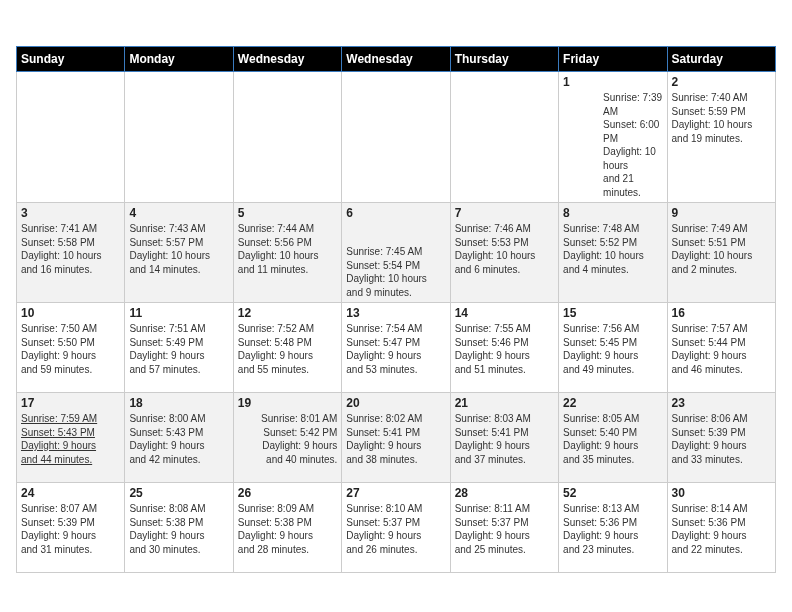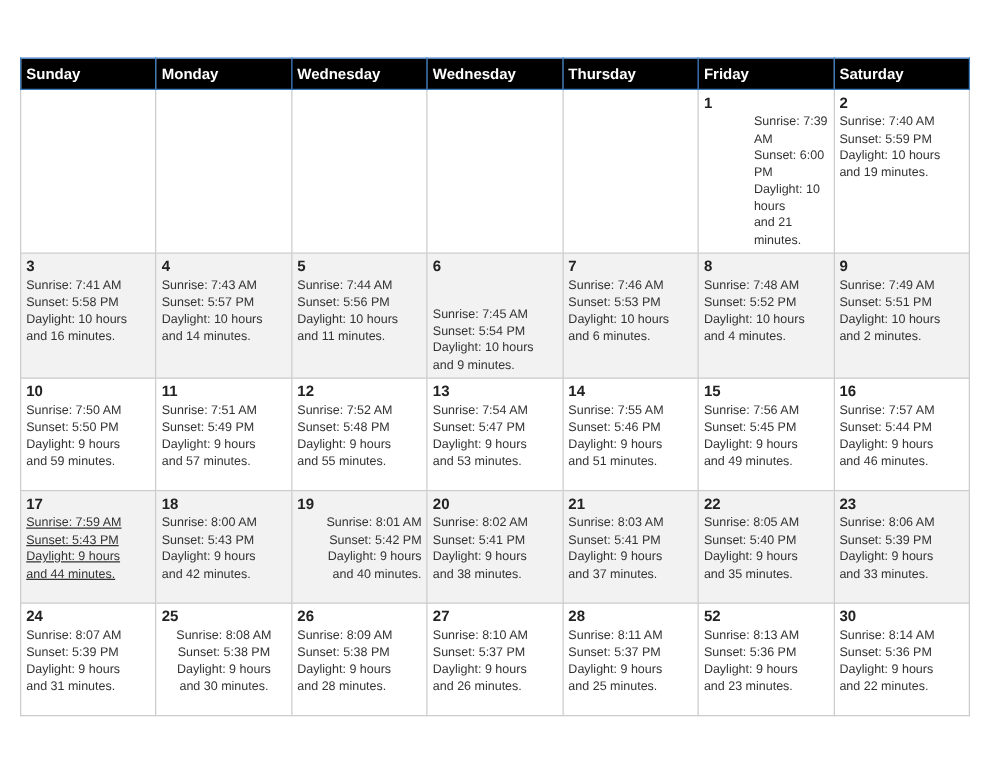--- a/index.html
+++ b/index.html
@@ -280,21 +280,21 @@
       <tr>
         <td>
           <span class="day-num">24</span>
           <div class="day-info" style="white-space: pre-line;">Sunrise: 8:07 AM
 Sunset: 5:39 PM
 Daylight: 9 hours
 and 31 minutes.</div>
         </td>
         <td>
           <span class="day-num">25</span>
-          <div class="day-info" style="white-space: pre-line; text-align: center;">Sunrise: 8:08 AM
+          <div class="day-info" style="white-space: pre-line;">Sunrise: 8:08 AM
 Sunset: 5:38 PM
 Daylight: 9 hours
 and 30 minutes.</div>
         </td>
         <td>
           <span class="day-num">26</span>
           <div class="day-info" style="white-space: pre-line;">Sunrise: 8:09 AM
 Sunset: 5:38 PM
 Daylight: 9 hours
 and 28 minutes.</div>

